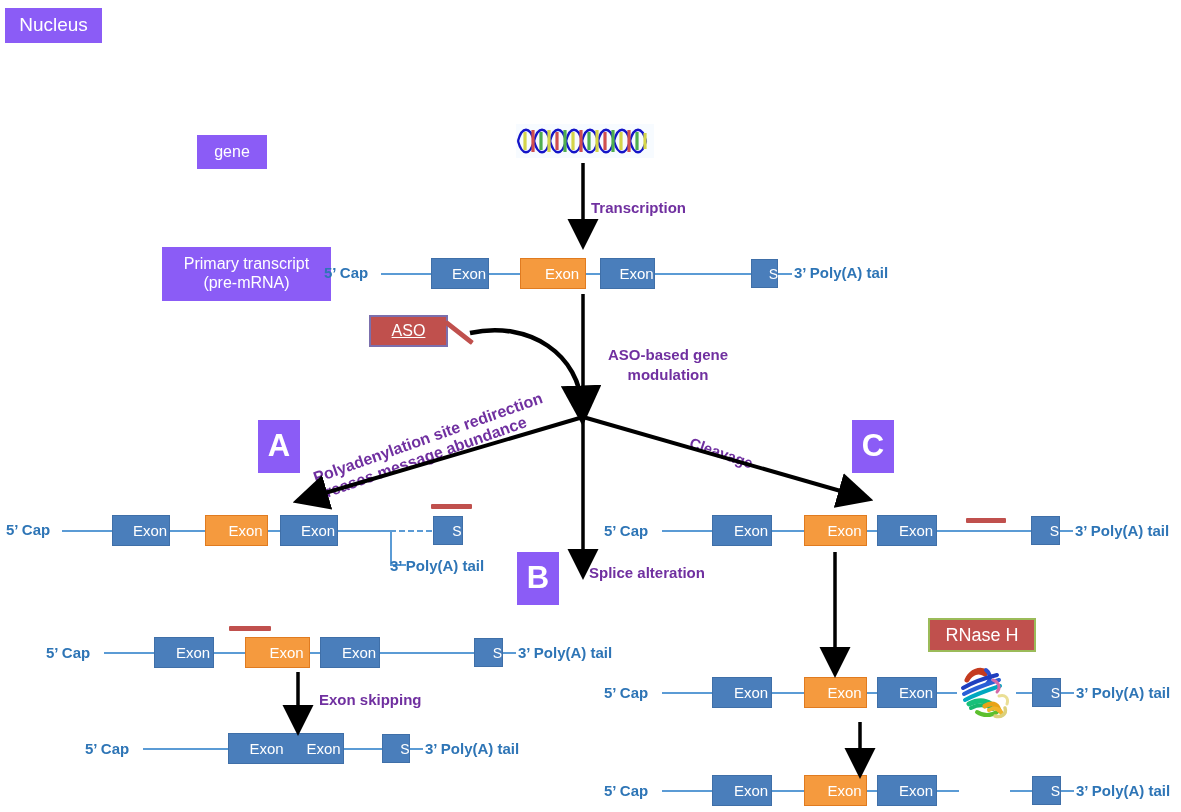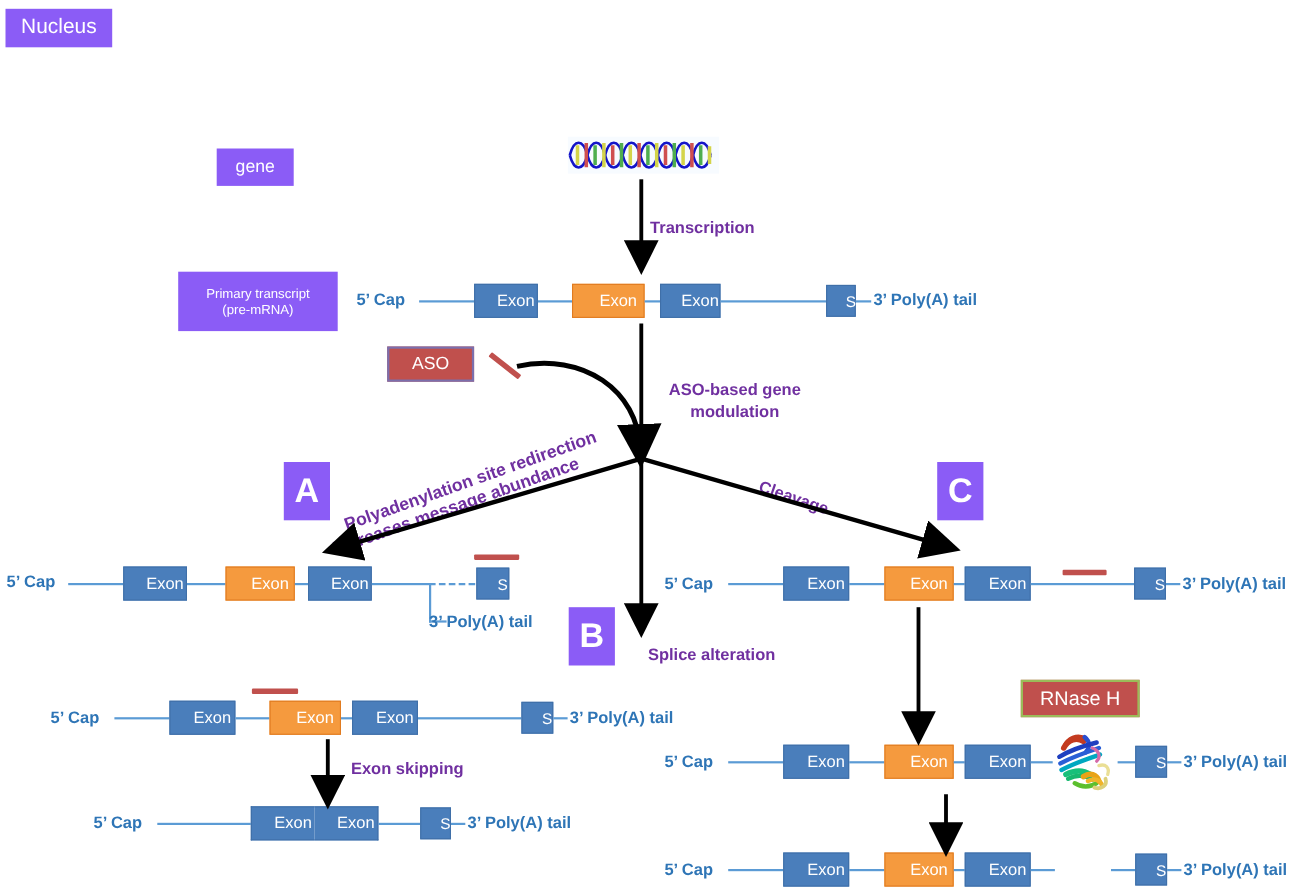--- a/index.html
+++ b/index.html
@@ -22,21 +22,21 @@
     color:#ffffff;
     display:flex;
     align-items:center;
     justify-content:center;
     text-align:center;
     line-height:1.18;
     font-weight:400;
   }
   .chip-nucleus{font-size:19px;}
   .chip-gdna{font-size:16px;}
-  .chip-primary{font-size:12px;padding:0 2px;}
+  .chip-primary{font-size:16px;padding:0 14px;}
   .chip-letter{font-size:31px;font-weight:700;}
 
   
   .box{
     display:flex;align-items:center;justify-content:center;
     color:#ffffff;
     box-sizing:border-box;
     padding-left:18px;
   }
   .exon-blue{background:#4a7ebb;border:1px solid #3f6fa8;font-size:15px;}
@@ -128,40 +128,40 @@
   <div class="abs box exon-blue" style="left:431px;top:258px;width:58px;height:31px;">Exon</div>
   <div class="abs rna" style="left:489px;top:273px;width:31px;"></div>
   <div class="abs box exon-orange" style="left:520px;top:258px;width:66px;height:31px;">Exon</div>
   <div class="abs rna" style="left:586px;top:273px;width:14px;"></div>
   <div class="abs box exon-blue" style="left:600px;top:258px;width:55px;height:31px;">Exon</div>
   <div class="abs rna" style="left:655px;top:273px;width:96px;"></div>
   <div class="abs box sbox" style="left:751px;top:259px;width:27px;height:29px;">S</div>
   <div class="abs rna" style="left:778px;top:273px;width:14px;"></div>
   <div class="abs lbl-blue" style="left:794px;top:264px;">3’ Poly(A)  tail</div>
 
-  <div class="abs callout callout-aso" style="left:352px;top:315px;width:79px;height:32px;">ASO</div>
+  <div class="abs callout callout-aso" style="left:369px;top:315px;width:79px;height:32px;text-decoration:underline;">ASO</div>
   <div class="abs aso-slant" style="left:442px;top:330px;width:34px;transform:rotate(38deg);"></div>
 
   <div class="abs lbl-purple-2" style="left:588px;top:345px;width:160px;">
     <div>ASO-based gene</div>
     <div>modulation</div>
   </div>
 
   <div class="abs lbl-purple" style="left:591px;top:199px;text-align:center;">Transcription</div>
 
   <div class="abs chip chip-letter" style="left:258px;top:420px;width:42px;height:53px;">A</div>
   <div class="abs chip chip-letter" style="left:517px;top:552px;width:42px;height:53px;">B</div>
   <div class="abs chip chip-letter" style="left:852px;top:420px;width:42px;height:53px;">C</div>
 
   <div class="abs diag" style="left:311px;top:470px;transform:rotate(-19.5deg);">Polyadenylation  site redirection</div>
   <div class="abs diag" style="left:301px;top:492px;transform:rotate(-19.5deg);">increases message abundance</div>
 
   <div class="abs diag diag-small" style="left:693px;top:434px;transform:rotate(19deg);">Cleavage</div>
 
-  <div class="abs lbl-purple" style="left:589px;top:587px;">Splice alteration</div>
+  <div class="abs lbl-purple" style="left:589px;top:564px;">Splice alteration</div>
 
   <div class="abs lbl-blue" style="left:6px;top:521px;">5’ Cap</div>
   <div class="abs rna" style="left:62px;top:530px;width:50px;"></div>
   <div class="abs box exon-blue" style="left:112px;top:515px;width:58px;height:31px;">Exon</div>
   <div class="abs rna" style="left:170px;top:530px;width:35px;"></div>
   <div class="abs box exon-orange" style="left:205px;top:515px;width:63px;height:31px;">Exon</div>
   <div class="abs rna" style="left:268px;top:530px;width:12px;"></div>
   <div class="abs box exon-blue" style="left:280px;top:515px;width:58px;height:31px;">Exon</div>
   <div class="abs rna" style="left:338px;top:530px;width:52px;"></div>
 

